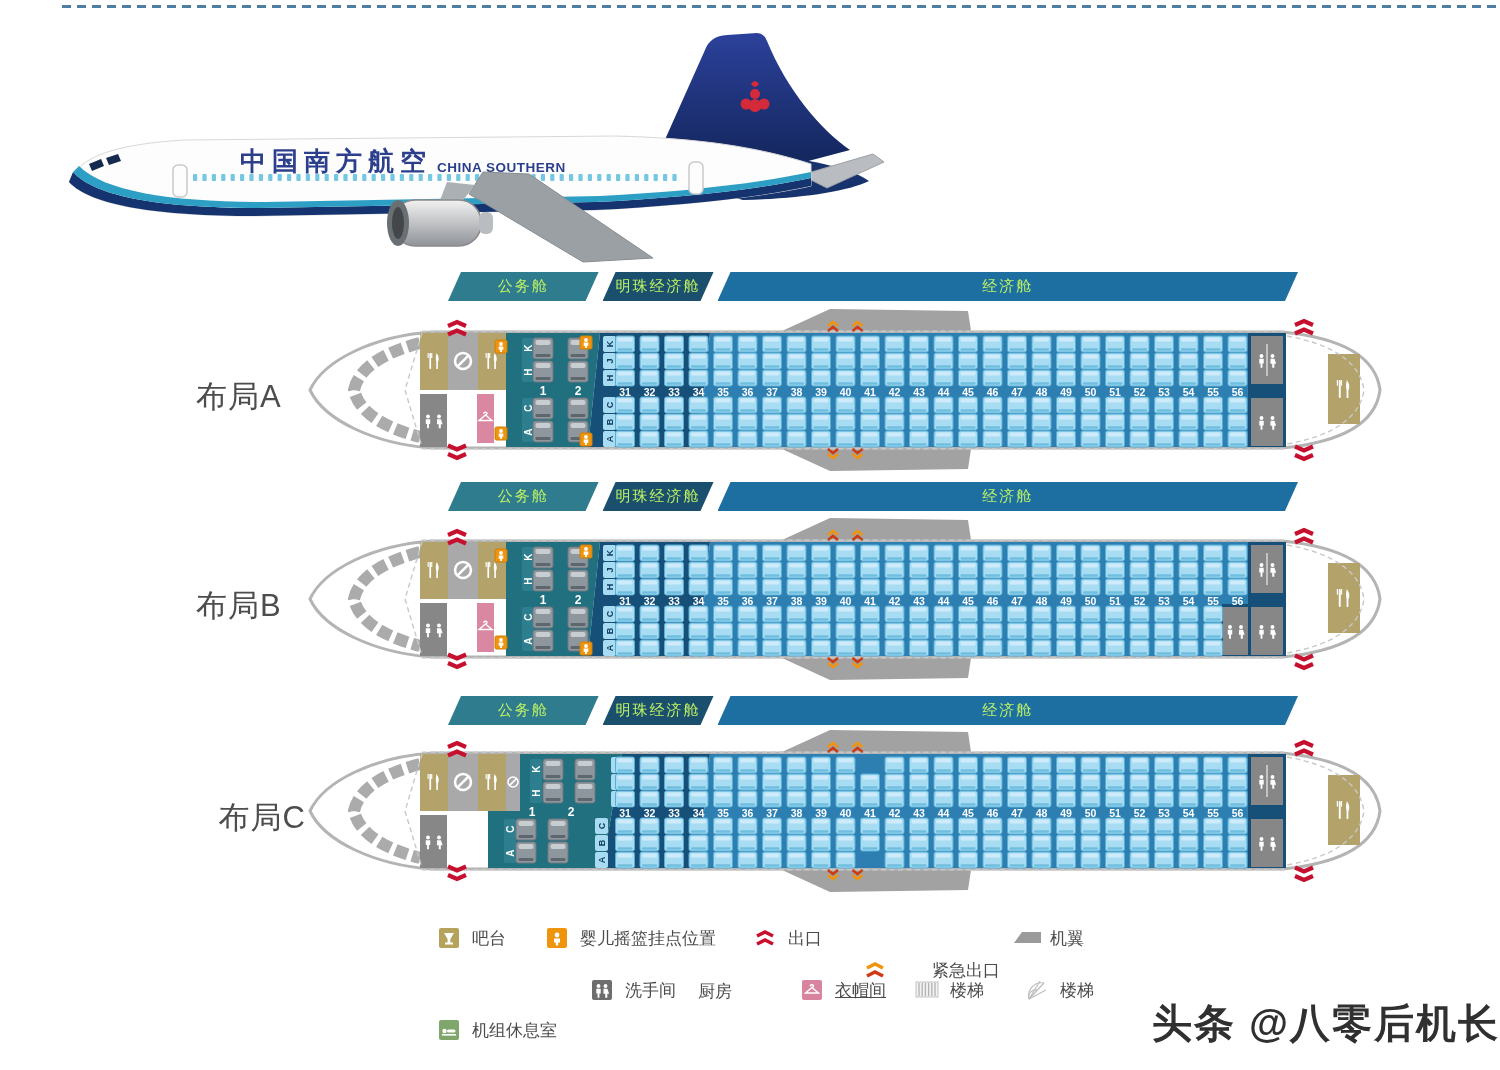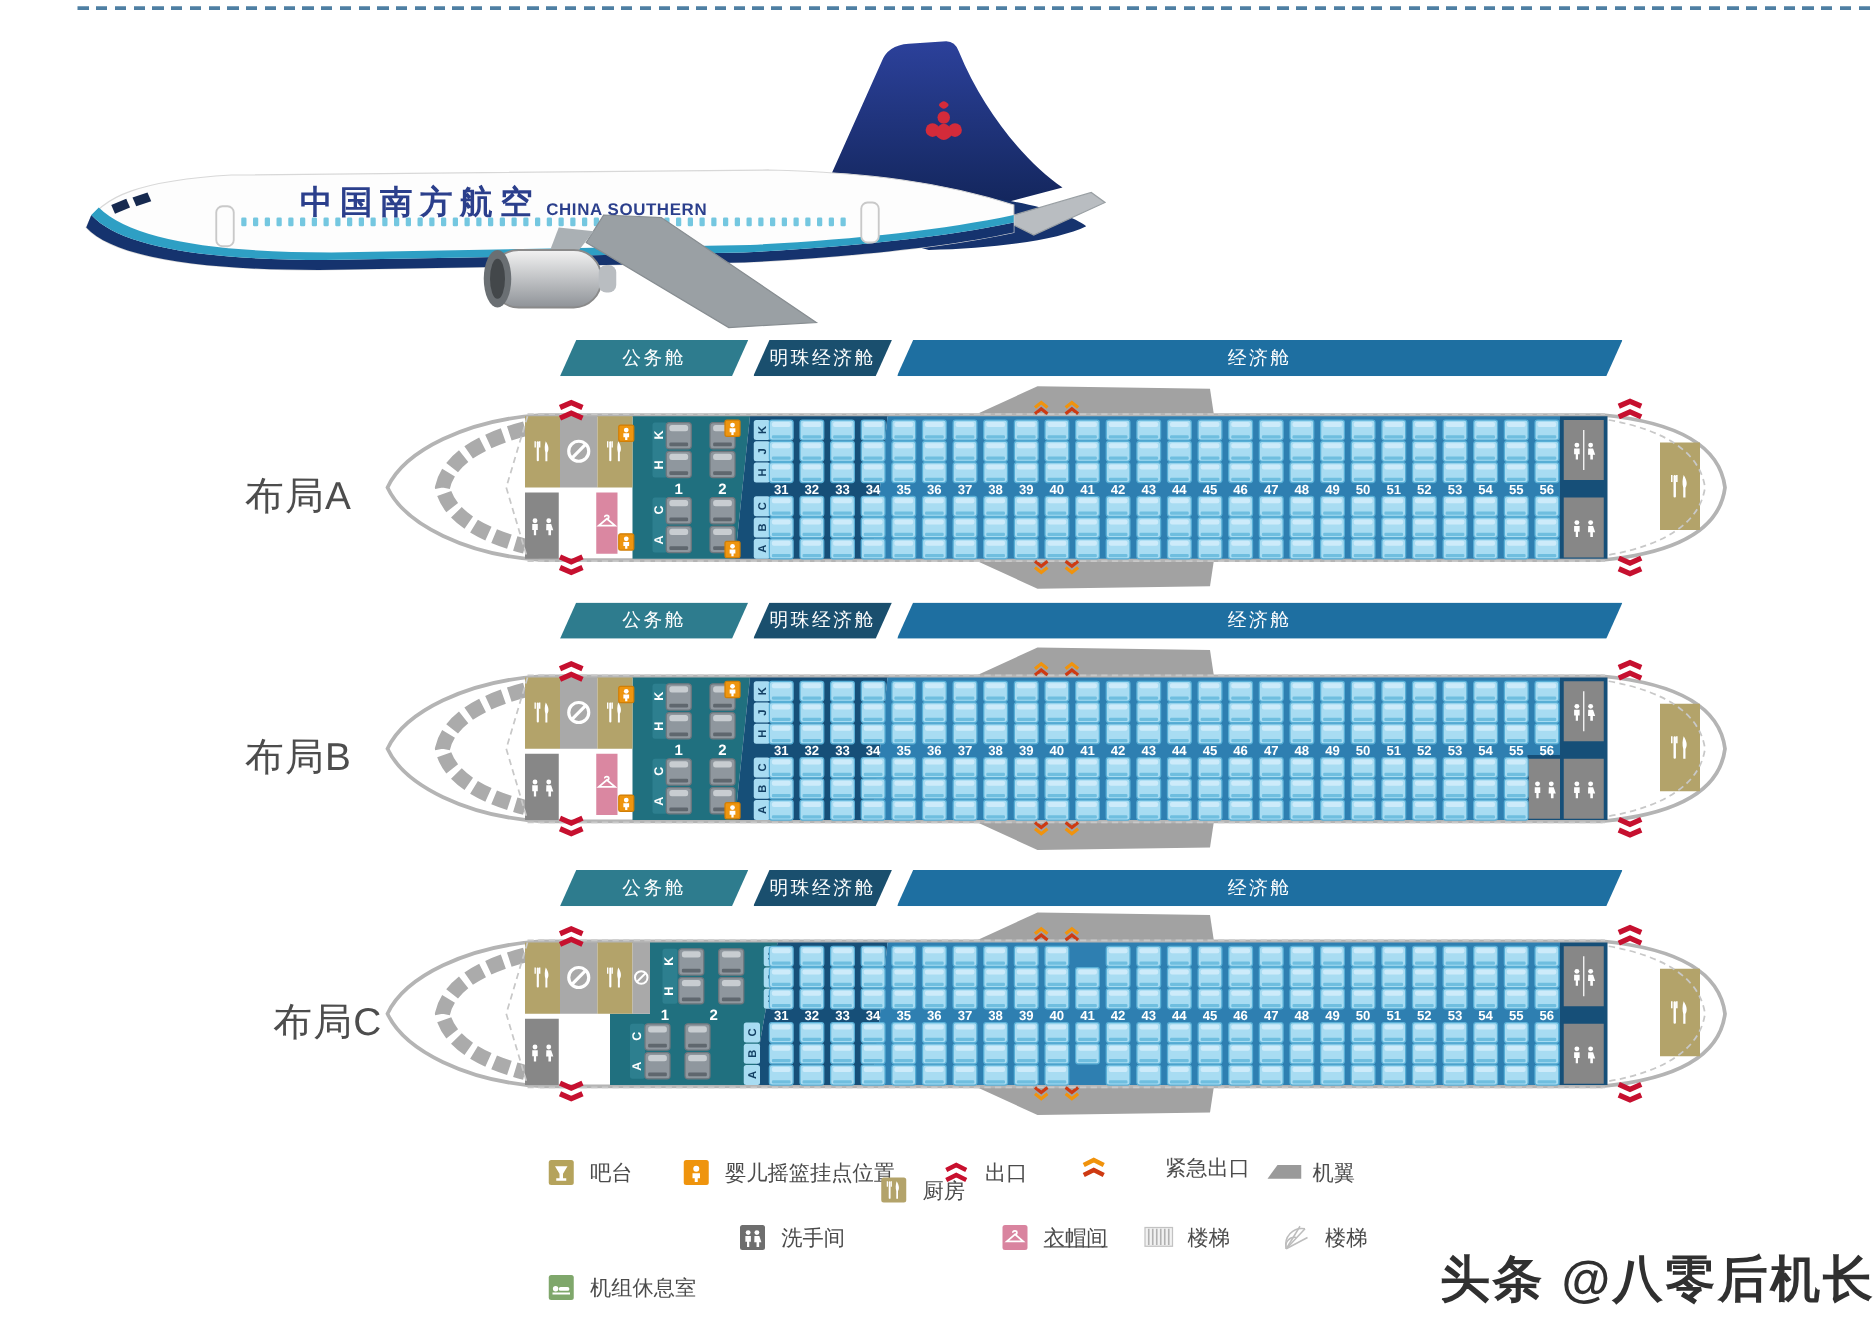--- a/index.html
+++ b/index.html
@@ -14,21 +14,21 @@
   #hero{position:absolute;left:55px;top:22px;}
   .layout-label{
     position:absolute;left:196px;width:110px;font-size:31px;color:#4d4d4d;
     letter-spacing:1px;
   }
   .class-bar{
     position:absolute;left:448px;width:850px;height:29px;display:flex;gap:4px;
   }
   .class-seg{
     height:100%;display:flex;align-items:center;justify-content:center;
-    color:#ffffff;font-size:15px;letter-spacing:2px;
+    color:#bef264;font-size:15px;letter-spacing:2px;
     clip-path:polygon(13px 0,100% 0,calc(100% - 13px) 100%,0 100%);
   }
   .aircraft{position:absolute;left:282px;}
   .legend-item{
     position:absolute;display:flex;align-items:center;gap:6px;
     font-size:17px;color:#4b4b4b;height:24px;
   }
   #watermark{
     position:absolute;left:1152px;top:996px;font-size:40px;font-weight:bold;
     color:#303030;letter-spacing:2px;white-space:nowrap;
@@ -3099,21 +3099,21 @@
       </svg>
       <span>婴儿摇篮挂点位置</span>
     </div>
     <div class="legend-item" style="left: 748px; top: 926px;">
       <svg width="34" height="24" viewBox="0 0 34 24">
         <path d="M9,10 L17,6 L25,10" fill="none" stroke="#c8102e" stroke-width="3.6"></path>
         <path d="M9,18 L17,14 L25,18" fill="none" stroke="#c8102e" stroke-width="3.6"></path>
       </svg>
       <span>出口</span>
     </div>
-    <div class="legend-item" style="left: 858px; top: 922px; gap: 40px;">
+    <div class="legend-item" style="left: 858px; top: 958px; gap: 40px;">
       <svg width="34" height="24" viewBox="0 0 34 24">
         <path d="M9,10 L17,6 L25,10" fill="none" stroke="#f0930d" stroke-width="3.6"></path>
         <path d="M9,18 L17,14 L25,18" fill="none" stroke="#ce3a12" stroke-width="3.6"></path>
       </svg>
       <span>紧急出口</span>
     </div>
     <div class="legend-item" style="left: 1010px; top: 926px; text-align: center;">
       <svg width="34" height="24" viewBox="0 0 34 24">
         <polygon points="4,17 12,6 31,6 31,17" fill="#9a9a9a"></polygon>
       </svg>
@@ -3131,21 +3131,21 @@
     <div class="legend-item" style="left: 585px; top: 978px;">
       <svg width="34" height="24" viewBox="0 0 34 24">
         <rect x="7" y="2" width="20" height="20" rx="2" fill="#6e6e6e"></rect>
         <circle cx="13.5" cy="8.059999999999999" r="1.95" fill="#fff"></circle>
         <path d="M11.29,10.79 h4.42 v4.68 h-1.3 v4.16 h-1.8200000000000003 v-4.16 h-1.3 z" fill="#fff"></path>
         <circle cx="20.5" cy="8.059999999999999" r="1.95" fill="#fff"></circle>
         <path d="M18.55,10.79 h3.9 l1.69,4.94 h-1.8200000000000003 v3.9 h-2.08 v-3.9 h-1.8200000000000003 z" fill="#fff"></path>
       </svg>
       <span>洗手间</span>
     </div>
-    <div class="legend-item" style="left: 698px; top: 940px;">
+    <div class="legend-item" style="left: 698px; top: 974px; flex-direction: column;">
       <svg width="34" height="24" viewBox="0 0 34 24">
         <rect x="7" y="2" width="20" height="20" rx="2" fill="#b3a36a"></rect>
         <rect x="12.975000000000001" y="5" width="1.4875" height="14" rx="0.7000000000000001" fill="#fff"></rect>
         <rect x="11.399999999999999" y="5" width="0.9625000000000001" height="4.375" fill="#fff"></rect>
         <rect x="14.55" y="5" width="0.9625000000000001" height="4.375" fill="#fff"></rect>
         <path d="M19.275,5 c2.275,3.5 2.275,6.125 1.1375,7.875 l0,6.125 l-1.4000000000000001,0 l0,-6.125 c-0.7000000000000001,-2.625 -0.525,-5.25 0.2625,-7.875 z" fill="#fff"></path>
       </svg>
       <span>厨房</span>
     </div>
     <div class="legend-item" style="left: 795px; top: 978px; text-decoration: underline;">

